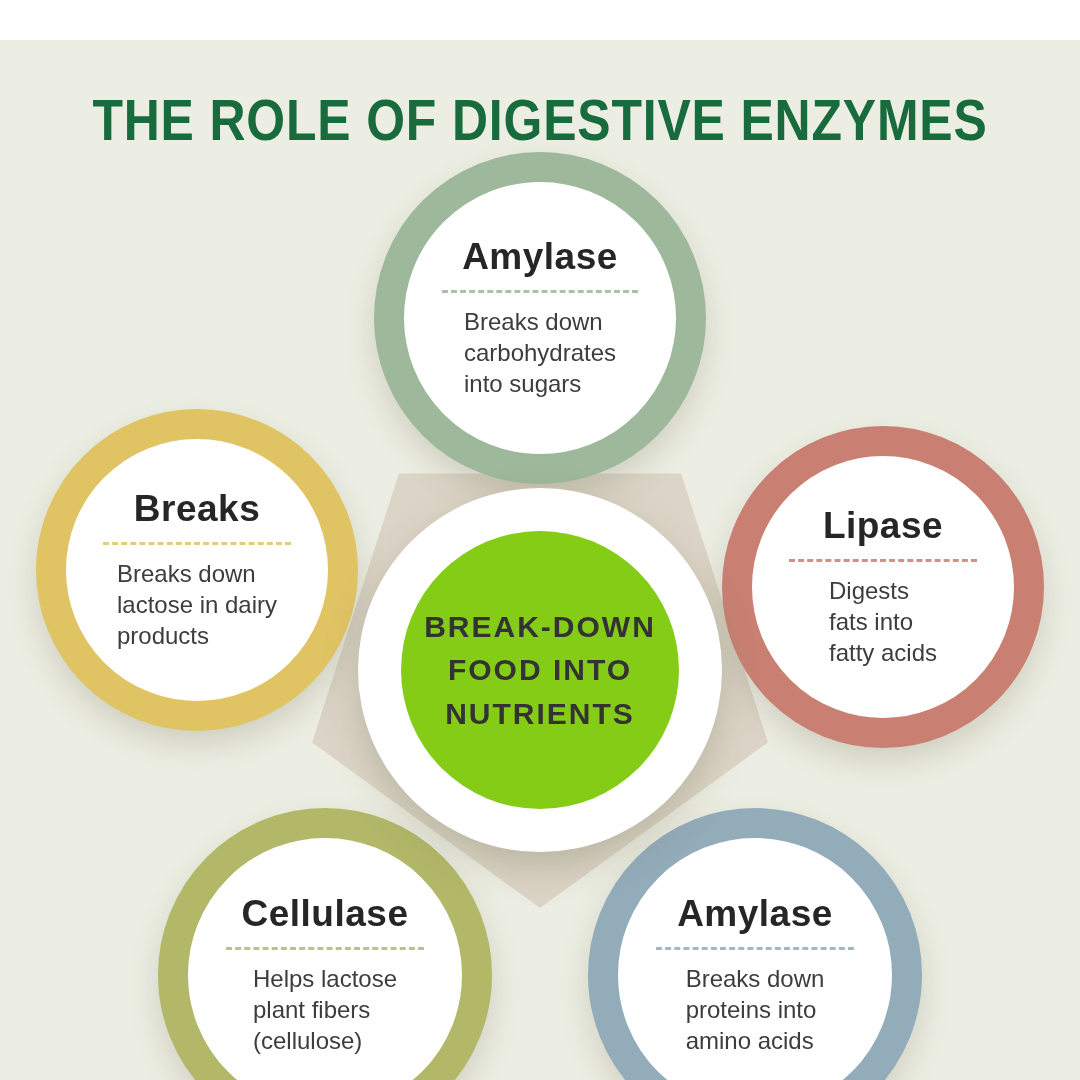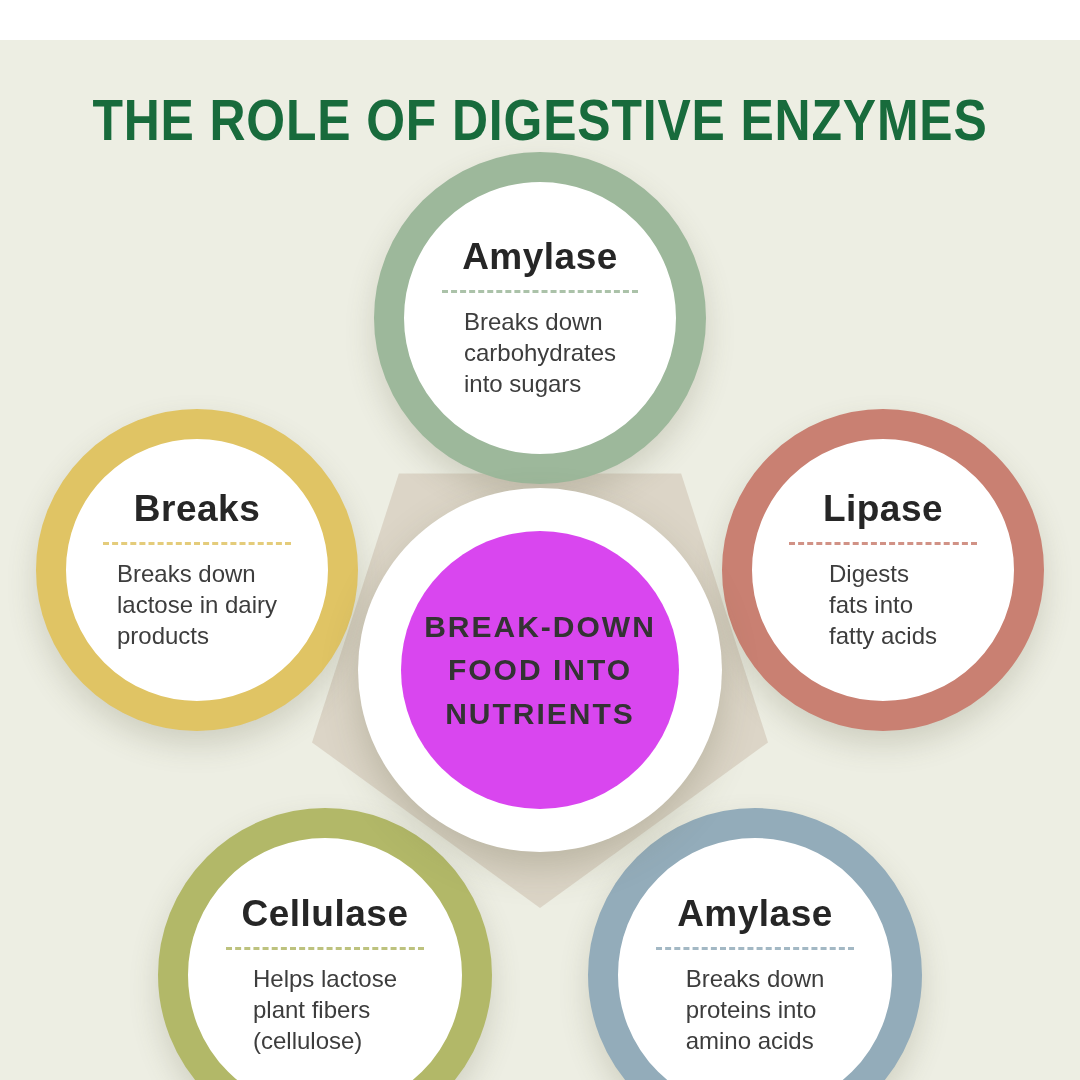--- a/index.html
+++ b/index.html
@@ -31,21 +31,21 @@
     font-size:37px;font-weight:700;color:#262626;margin-bottom:12px;letter-spacing:.5px;
   }
   .enzyme .divider{
     width:72%;border-top:3px dashed #999;margin-bottom:14px;opacity:.85;
   }
   .enzyme .desc{
     font-size:24px;line-height:1.28;color:#3d3d3d;white-space:pre-line;
   }
   .amylase  {left:374px;top:112px;width:332px;height:332px;}
   .lactase  {left:36px; top:369px;width:322px;height:322px;}
-  .lipase   {left:722px;top:369px;width:322px;height:322px;}
+  .lipase   {left:722px;top:386px;width:322px;height:322px;}
   .cellulase{left:158px;top:768px;width:334px;height:334px;}
   .protease {left:588px;top:768px;width:334px;height:334px;}
   .center-outer{
     position:absolute;left:358px;top:448px;width:364px;height:364px;
     border-radius:50%;background:#ffffff;z-index:3;
     box-shadow:0 16px 36px rgba(90,90,60,0.25);
     display:flex;align-items:center;justify-content:center;
   }
   .center-inner{
     width:278px;height:278px;border-radius:50%;background:#d9d9d6;
@@ -99,20 +99,20 @@
 
   <div class="enzyme protease" style="border-color: rgb(147, 172, 186);">
     <div class="name">Amylase</div>
     <div class="divider" style="border-top-color: rgb(147, 172, 186);"></div>
     <div class="desc">Breaks down
 proteins into
 amino acids</div>
   </div>
 
   <div class="center-outer">
-    <div class="center-inner" style="background-color: #d946ef;">
+    <div class="center-inner" style="background-color: #84cc16;">
       <div class="center-label">BREAK-DOWN
 FOOD INTO
 NUTRIENTS</div>
     </div>
   </div>
 
 </div>
 
 </body></html>

